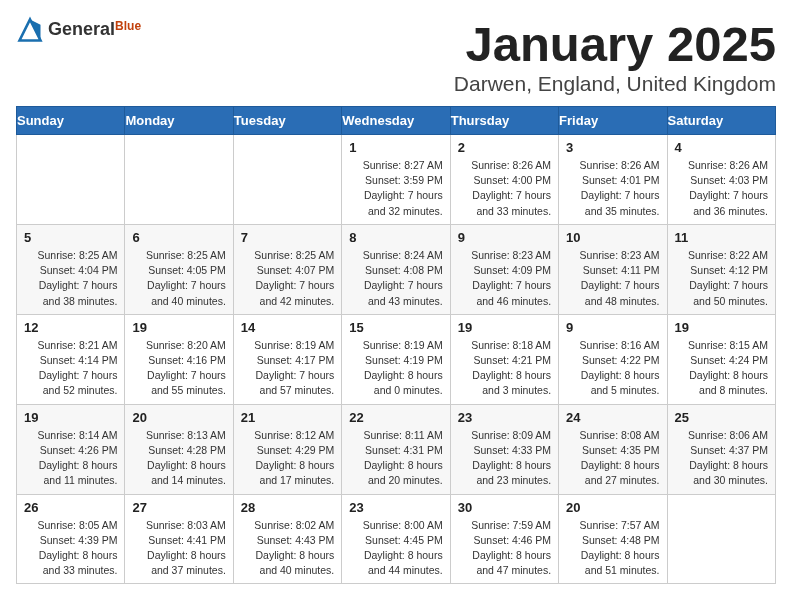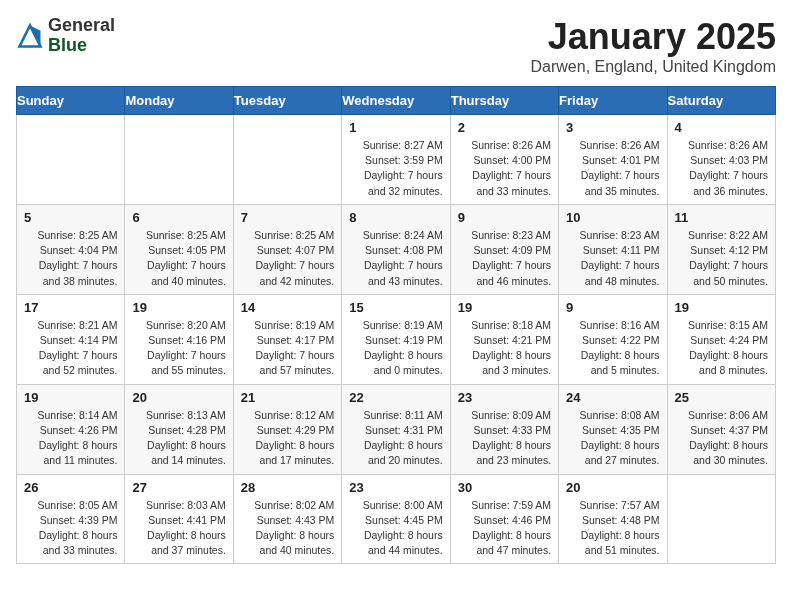--- a/index.html
+++ b/index.html
@@ -16,47 +16,47 @@
       justify-content: space-between;
       margin-bottom: 10px;
     }
     .logo {
       display: flex;
       align-items: center;
       gap: 4px;
     }
     .logo-text {
       display: flex;
-      flex-direction: column;
+      flex-direction: row;
       line-height: 1.1;
     }
     .logo-general {
       font-size: 18px;
       font-weight: bold;
       color: #333;
     }
     .logo-blue {
-      font-size: 18px;
-      font-weight: bold;
-      color: #14532d;
+      font-size: 12px;
+      font-weight: bold;
+      color: #c2410c;
     }
     .logo-icon {
       width: 28px;
       height: 28px;
     }
     .title-block {
       text-align: right;
     }
     .title-month {
-      font-size: 36px;
+      font-size: 49px;
       font-weight: bold;
       color: #222;
     }
     .title-location {
-      font-size: 16px;
+      font-size: 21px;
       color: #444;
     }
     .calendar {
       width: 100%;
       border-collapse: collapse;
       border: 1px solid #ccc;
     }
     .calendar th {
       background: #2a6db5;
       color: #fff;
@@ -176,21 +176,21 @@
         <div class="day-number">10</div>
         <div class="day-detail">Sunrise: 8:23 AM<br>Sunset: 4:11 PM<br>Daylight: 7 hours and 48 minutes.</div>
       </td>
         <td>
         <div class="day-number">11</div>
         <div class="day-detail">Sunrise: 8:22 AM<br>Sunset: 4:12 PM<br>Daylight: 7 hours and 50 minutes.</div>
       </td>
       </tr>
       <tr>
         <td>
-        <div class="day-number">17</div>
+        <div class="day-number">12</div>
         <div class="day-detail">Sunrise: 8:21 AM<br>Sunset: 4:14 PM<br>Daylight: 7 hours and 52 minutes.</div>
       </td>
         <td>
         <div class="day-number">19</div>
         <div class="day-detail">Sunrise: 8:20 AM<br>Sunset: 4:16 PM<br>Daylight: 7 hours and 55 minutes.</div>
       </td>
         <td>
         <div class="day-number">14</div>
         <div class="day-detail">Sunrise: 8:19 AM<br>Sunset: 4:17 PM<br>Daylight: 7 hours and 57 minutes.</div>
       </td>

